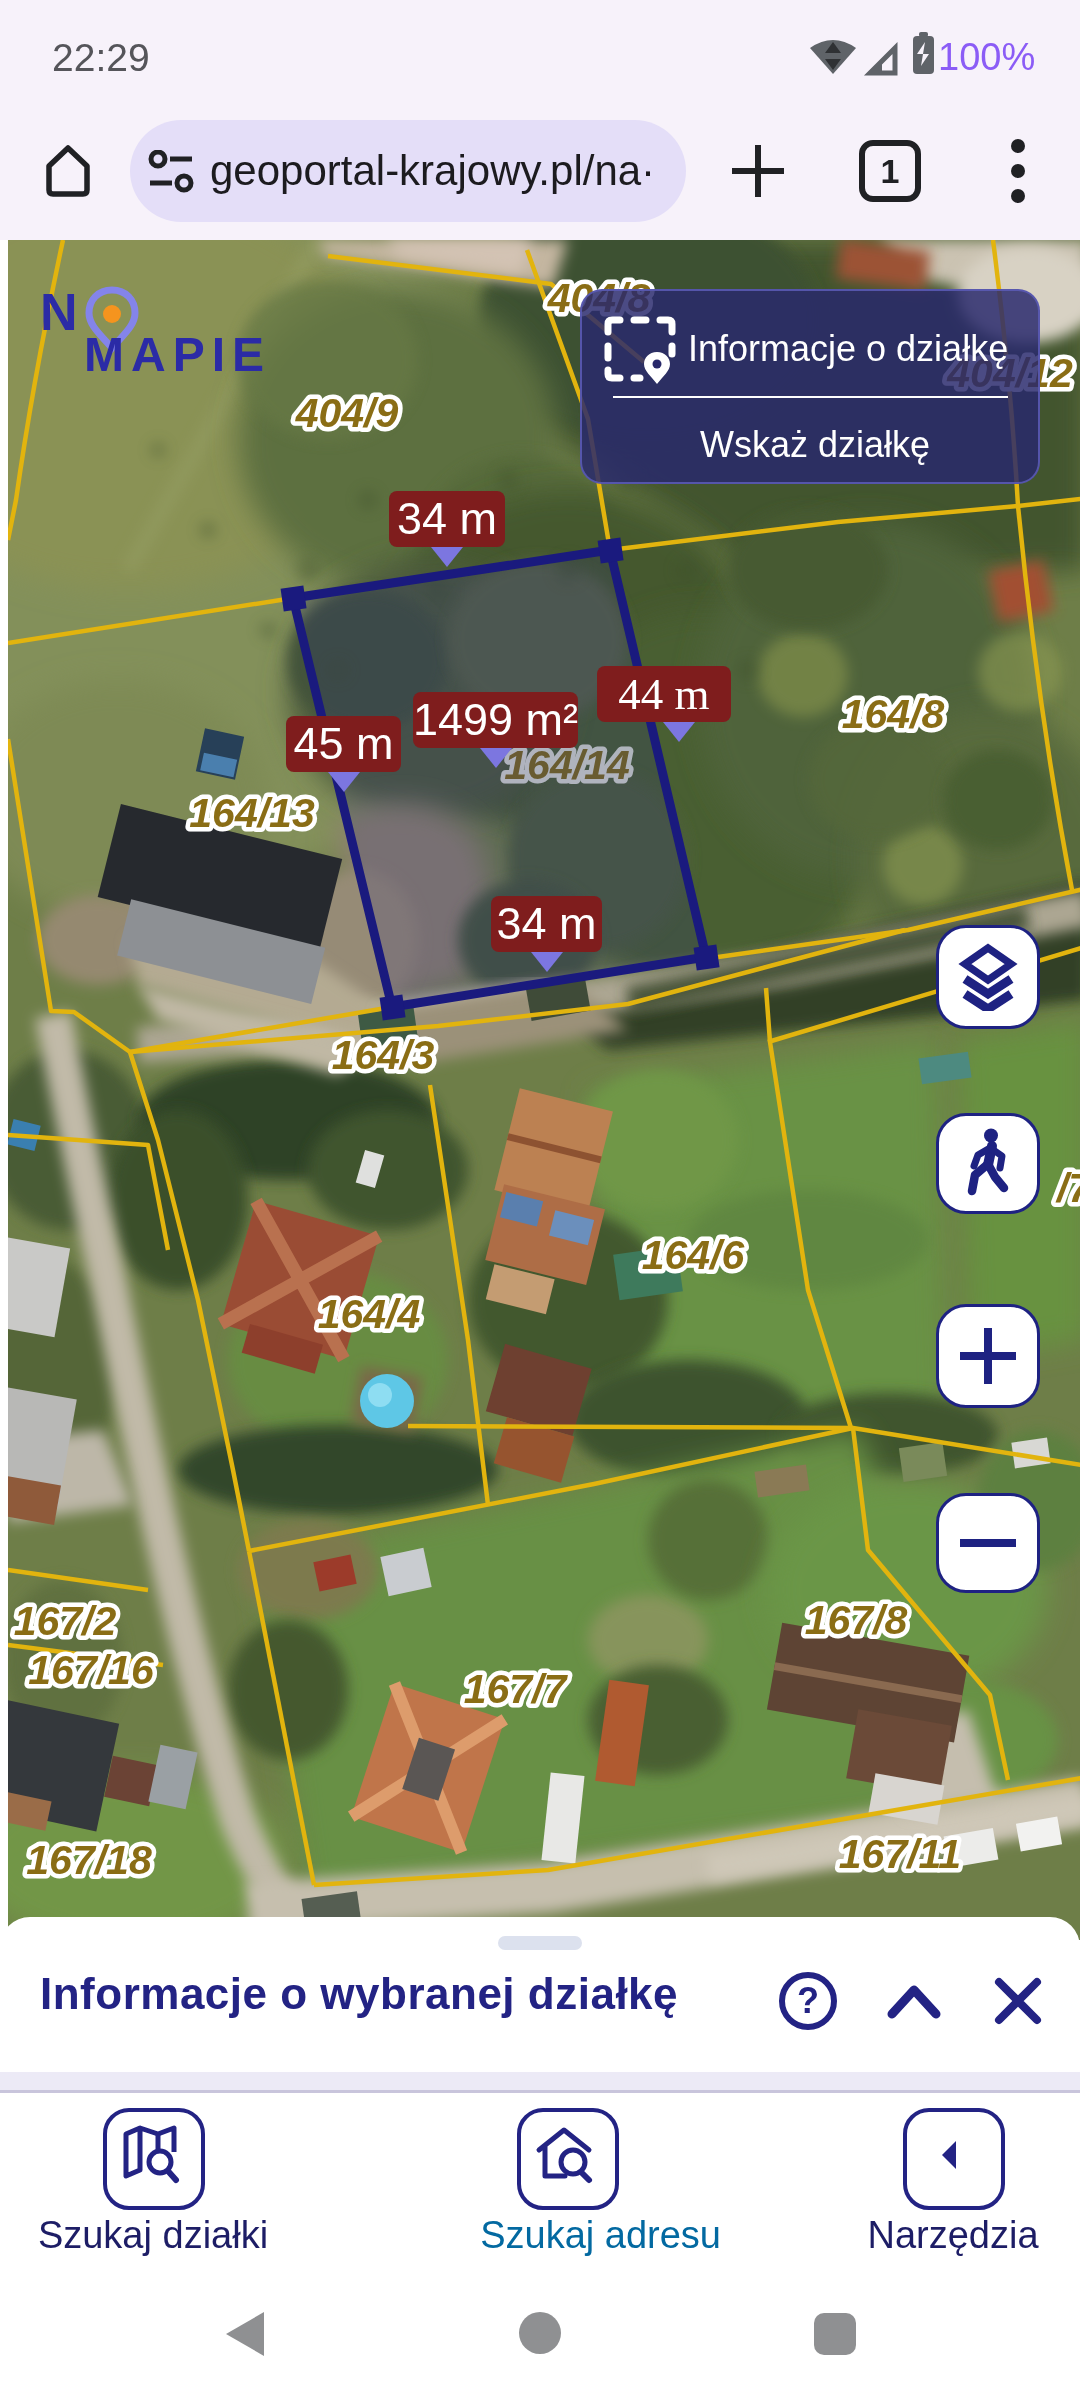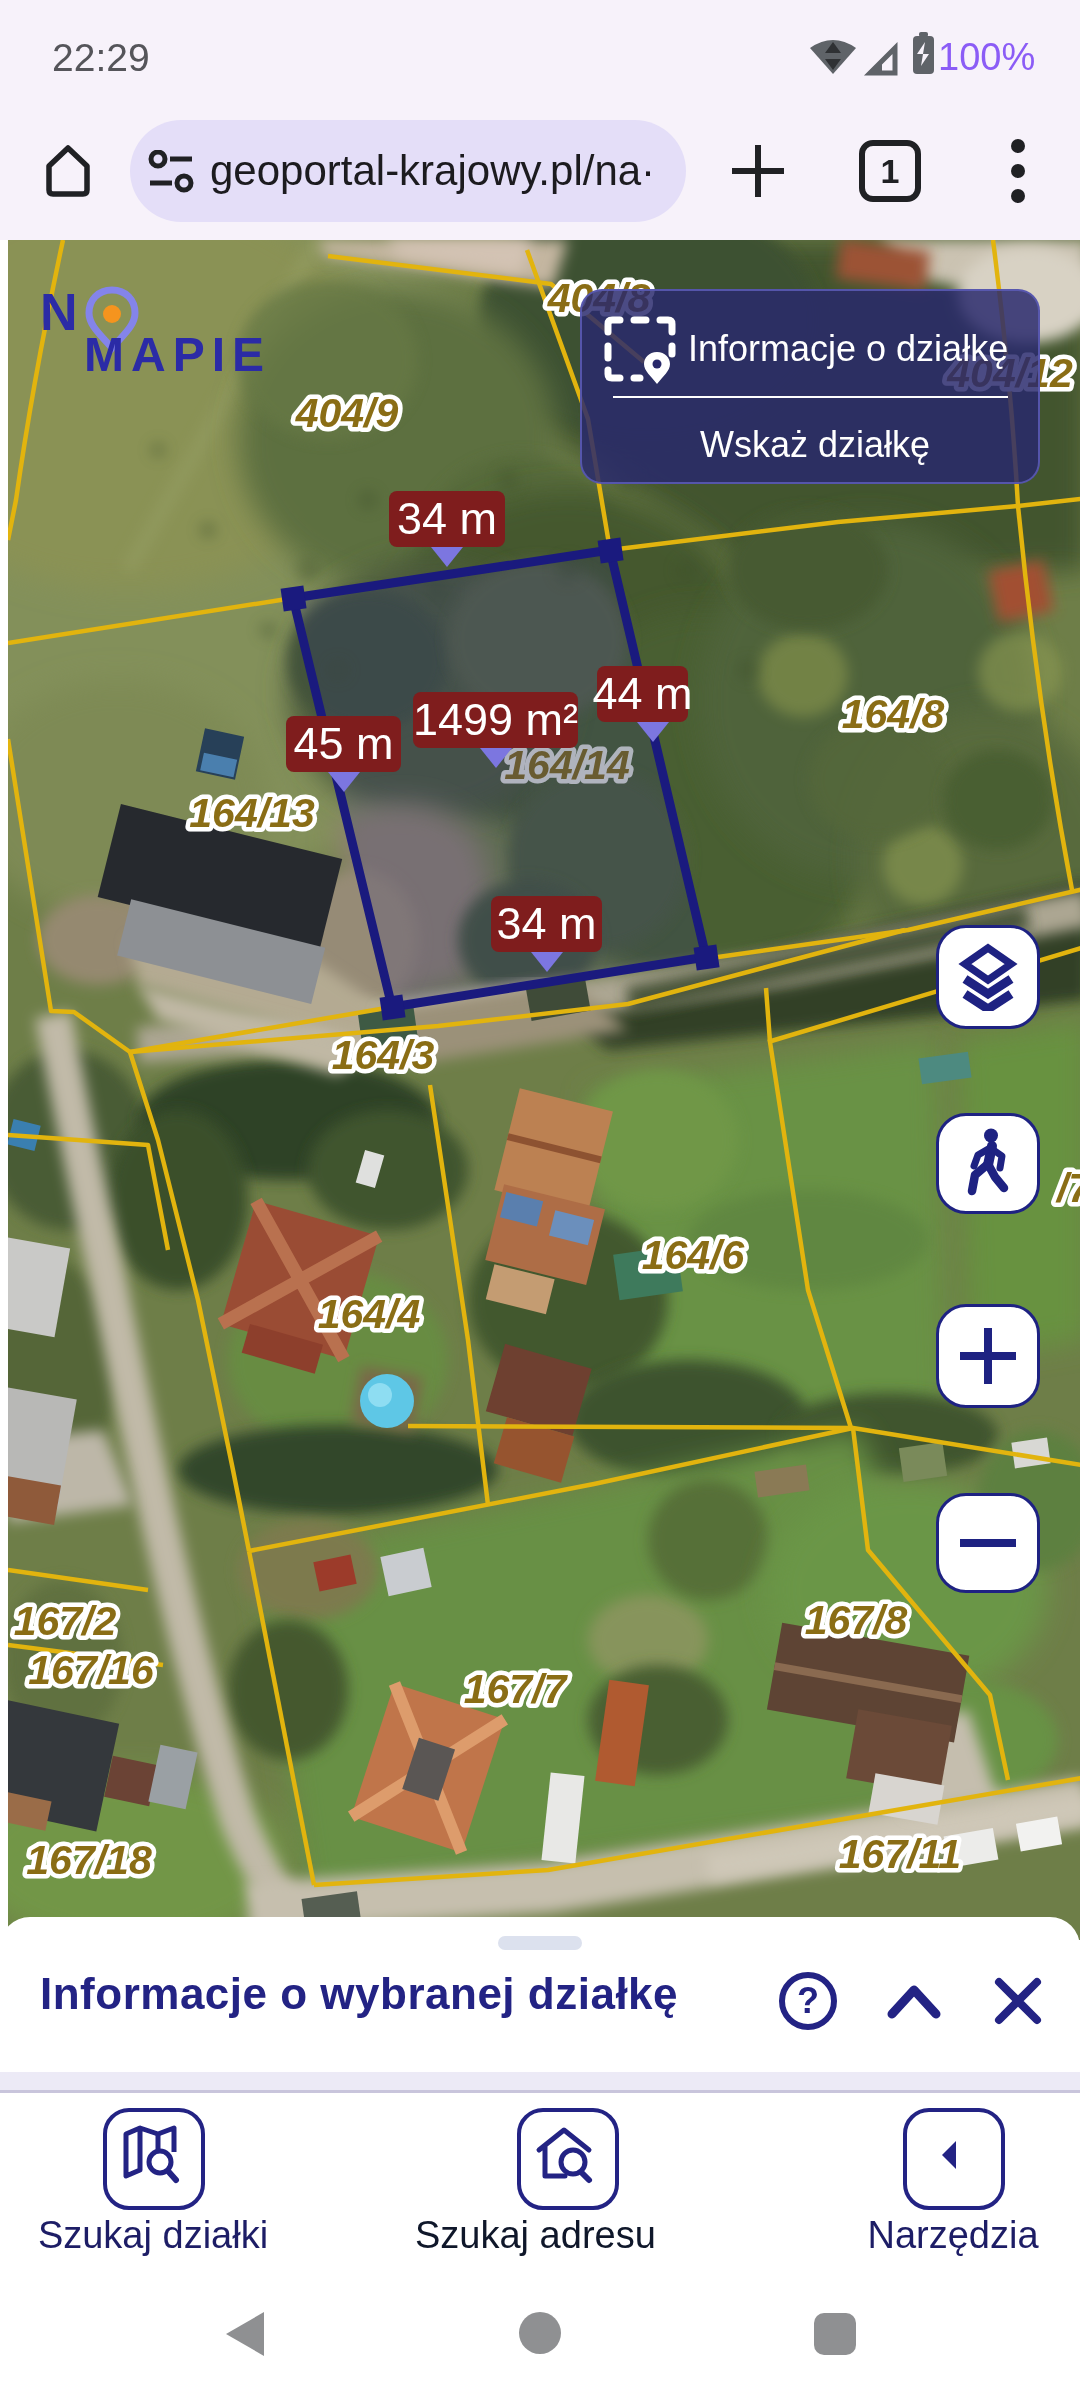--- a/index.html
+++ b/index.html
@@ -376,21 +376,21 @@
 
   <style>
     .pill{position:absolute;background:#7f1d1d;color:#fff;border-radius:8px;white-space:nowrap;
       display:flex;align-items:center;justify-content:center;font-size:45px;height:56px;}
     .pill:after{content:"";position:absolute;top:100%;left:var(--tx,50%);margin-left:-16px;
       border:16px solid transparent;border-top:20px solid #7c76e0;border-bottom:none;}
   </style>
 
   <div class="pill" style="left:389px;top:491px;width:116px;">34 m</div>
 
-  <div class="pill" style="left:597px;top:666px;width:91px;--tx:61%;">44 m</div>
+  <div class="pill" style="left:597px;top:666px;width:134px;font-family:Liberation Serif, serif;--tx:61%;">44 m</div>
 
   <div class="pill" style="left:413px;top:692px;width:165px;">1499 m²</div>
 
   <div class="pill" style="left:286px;top:716px;width:115px;">45 m</div>
 
   <div class="pill" style="left:491px;top:896px;width:111px;">34 m</div>
 
   <style>
     .mbtn{position:absolute;left:936px;width:104px;height:104px;background:#fff;
       border:3.5px solid #1e2282;border-radius:30px;box-sizing:border-box;}
@@ -454,21 +454,21 @@
     <line x1="50" y1="49" x2="58" y2="58" stroke="#232384" stroke-width="6" stroke-linecap="round"></line>
   </svg>
   <div class="abs" style="left:0px;top:2214px;width:306px;text-align:center;font-size:38px;color:#1d1d66;">Szukaj działki</div>
 
   <div class="abs" style="left:517px;top:2108px;width:94px;height:94px;border:4px solid #232384;border-radius:26px;background:#fff;"></div>
   <svg class="abs" style="left:531px;top:2122px;" width="66" height="66" viewBox="0 0 66 66">
     <path d="M8 28 L33 8 L58 28 M14 24 L14 54 L34 54" fill="none" stroke="#232384" stroke-width="5" stroke-linejoin="round" stroke-linecap="round"></path>
     <circle cx="42" cy="40" r="12" fill="none" stroke="#232384" stroke-width="5"></circle>
     <line x1="50" y1="50" x2="58" y2="58" stroke="#232384" stroke-width="6" stroke-linecap="round"></line>
   </svg>
-  <div class="abs" style="left:415px;top:2214px;width:306px;text-align:left;font-size:38px;color:#0f172a;">Szukaj adresu</div>
+  <div class="abs" style="left:415px;top:2214px;width:306px;text-align:right;font-size:38px;color:#0369a1;">Szukaj adresu</div>
 
   <div class="abs" style="left:903px;top:2108px;width:94px;height:94px;border:4px solid #232384;border-radius:26px;background:#fff;"></div>
   <svg class="abs" style="left:922px;top:2127px;" width="56" height="56" viewBox="0 0 56 56">
     <path d="M34 14 L20 28 L34 42 Z" fill="#232384"></path>
   </svg>
   <div class="abs" style="left:800px;top:2214px;width:306px;text-align:center;font-size:38px;color:#1d1d66;">Narzędzia</div>
 
   <svg class="abs" style="left:222px;top:2310px;" width="46" height="48" viewBox="0 0 46 48">
     <path d="M42 2 L42 46 L4 24 Z" fill="#8f9092" rx="4"></path>
   </svg>

